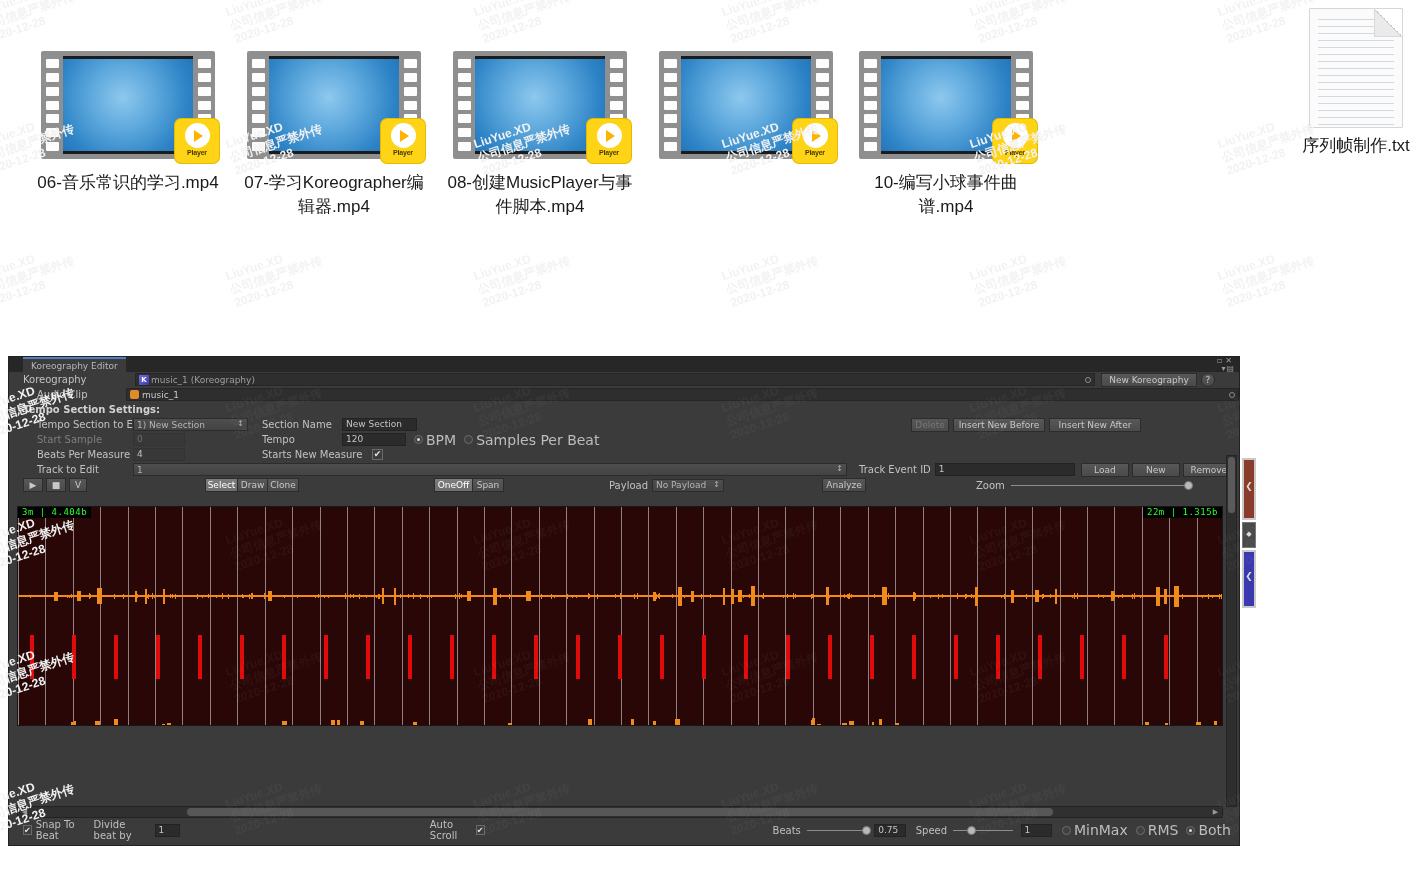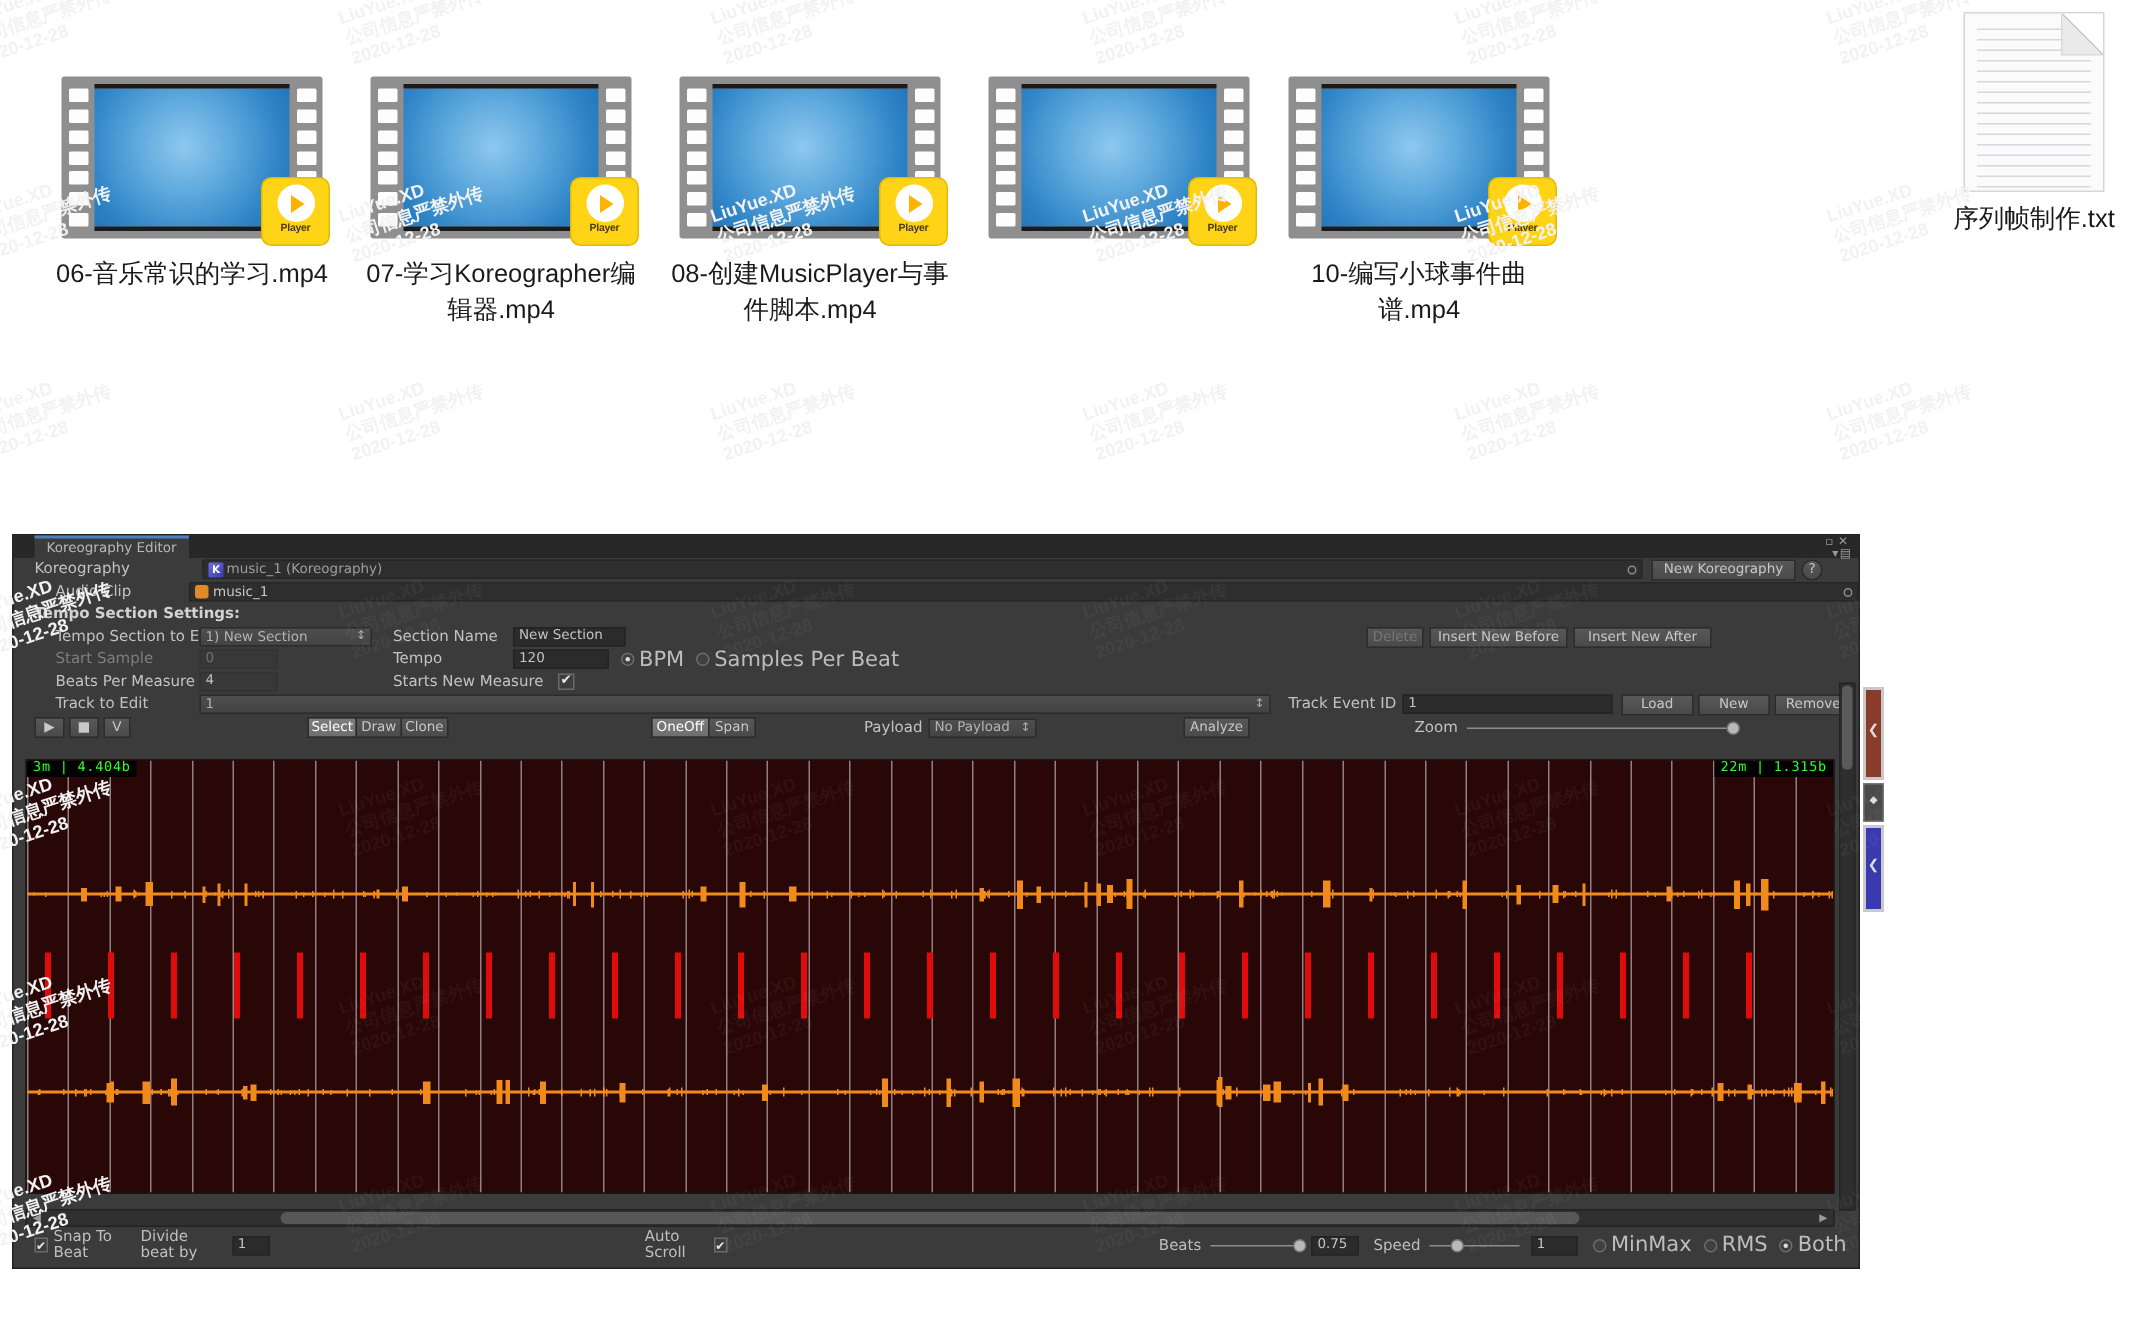--- a/index.html
+++ b/index.html
@@ -251,21 +251,21 @@
     width: 11px; height: 11px;
     background: #3d3d3d; border: 1px solid #6a6a6a;
     display: inline-flex; align-items: center; justify-content: center;
     color: #e8e8e8; font-size: 9px; line-height: 9px;
   }
 
   
   #wave-area {
     position: absolute;
     left: 8px; top: 149px;
-    width: 1206px; height: 290px;
+    width: 1206px; height: 220px;
     background: #2a0707;
     border: 1px solid #161616;
     overflow: hidden;
   }
   .timeline-lbl {
     position: absolute; top: 0;
     height: 11px;
     background: #000;
     color: #2dff2d;
     font-family: "DejaVu Sans Mono", monospace;
@@ -637,21 +637,21 @@
           <div class="btn on" style="width:32px">Select</div>
           <div class="btn" style="width:30px">Draw</div>
           <div class="btn" style="width:32px">Clone</div>
         </div>
 
         <div class="seg" style="margin-left:135px">
           <div class="btn on" style="width:38px">OneOff</div>
           <div class="btn" style="width:32px">Span</div>
         </div>
 
-        <div class="lbl" style="margin-left:72px">Payload</div>
+        <div class="lbl" style="margin-left:105px">Payload</div>
         <div class="popup" style="width:72px;margin-left:4px">
           <span>No Payload</span>
         </div>
 
         <div class="btn" style="margin-left:98px;width:44px">Analyze</div>
 
         <div class="lbl" style="margin-left:110px">Zoom</div>
         <div class="slider" style="width:182px;margin-left:6px">
           <div class="track"></div>
           <div class="knob" style="right:0"></div>

